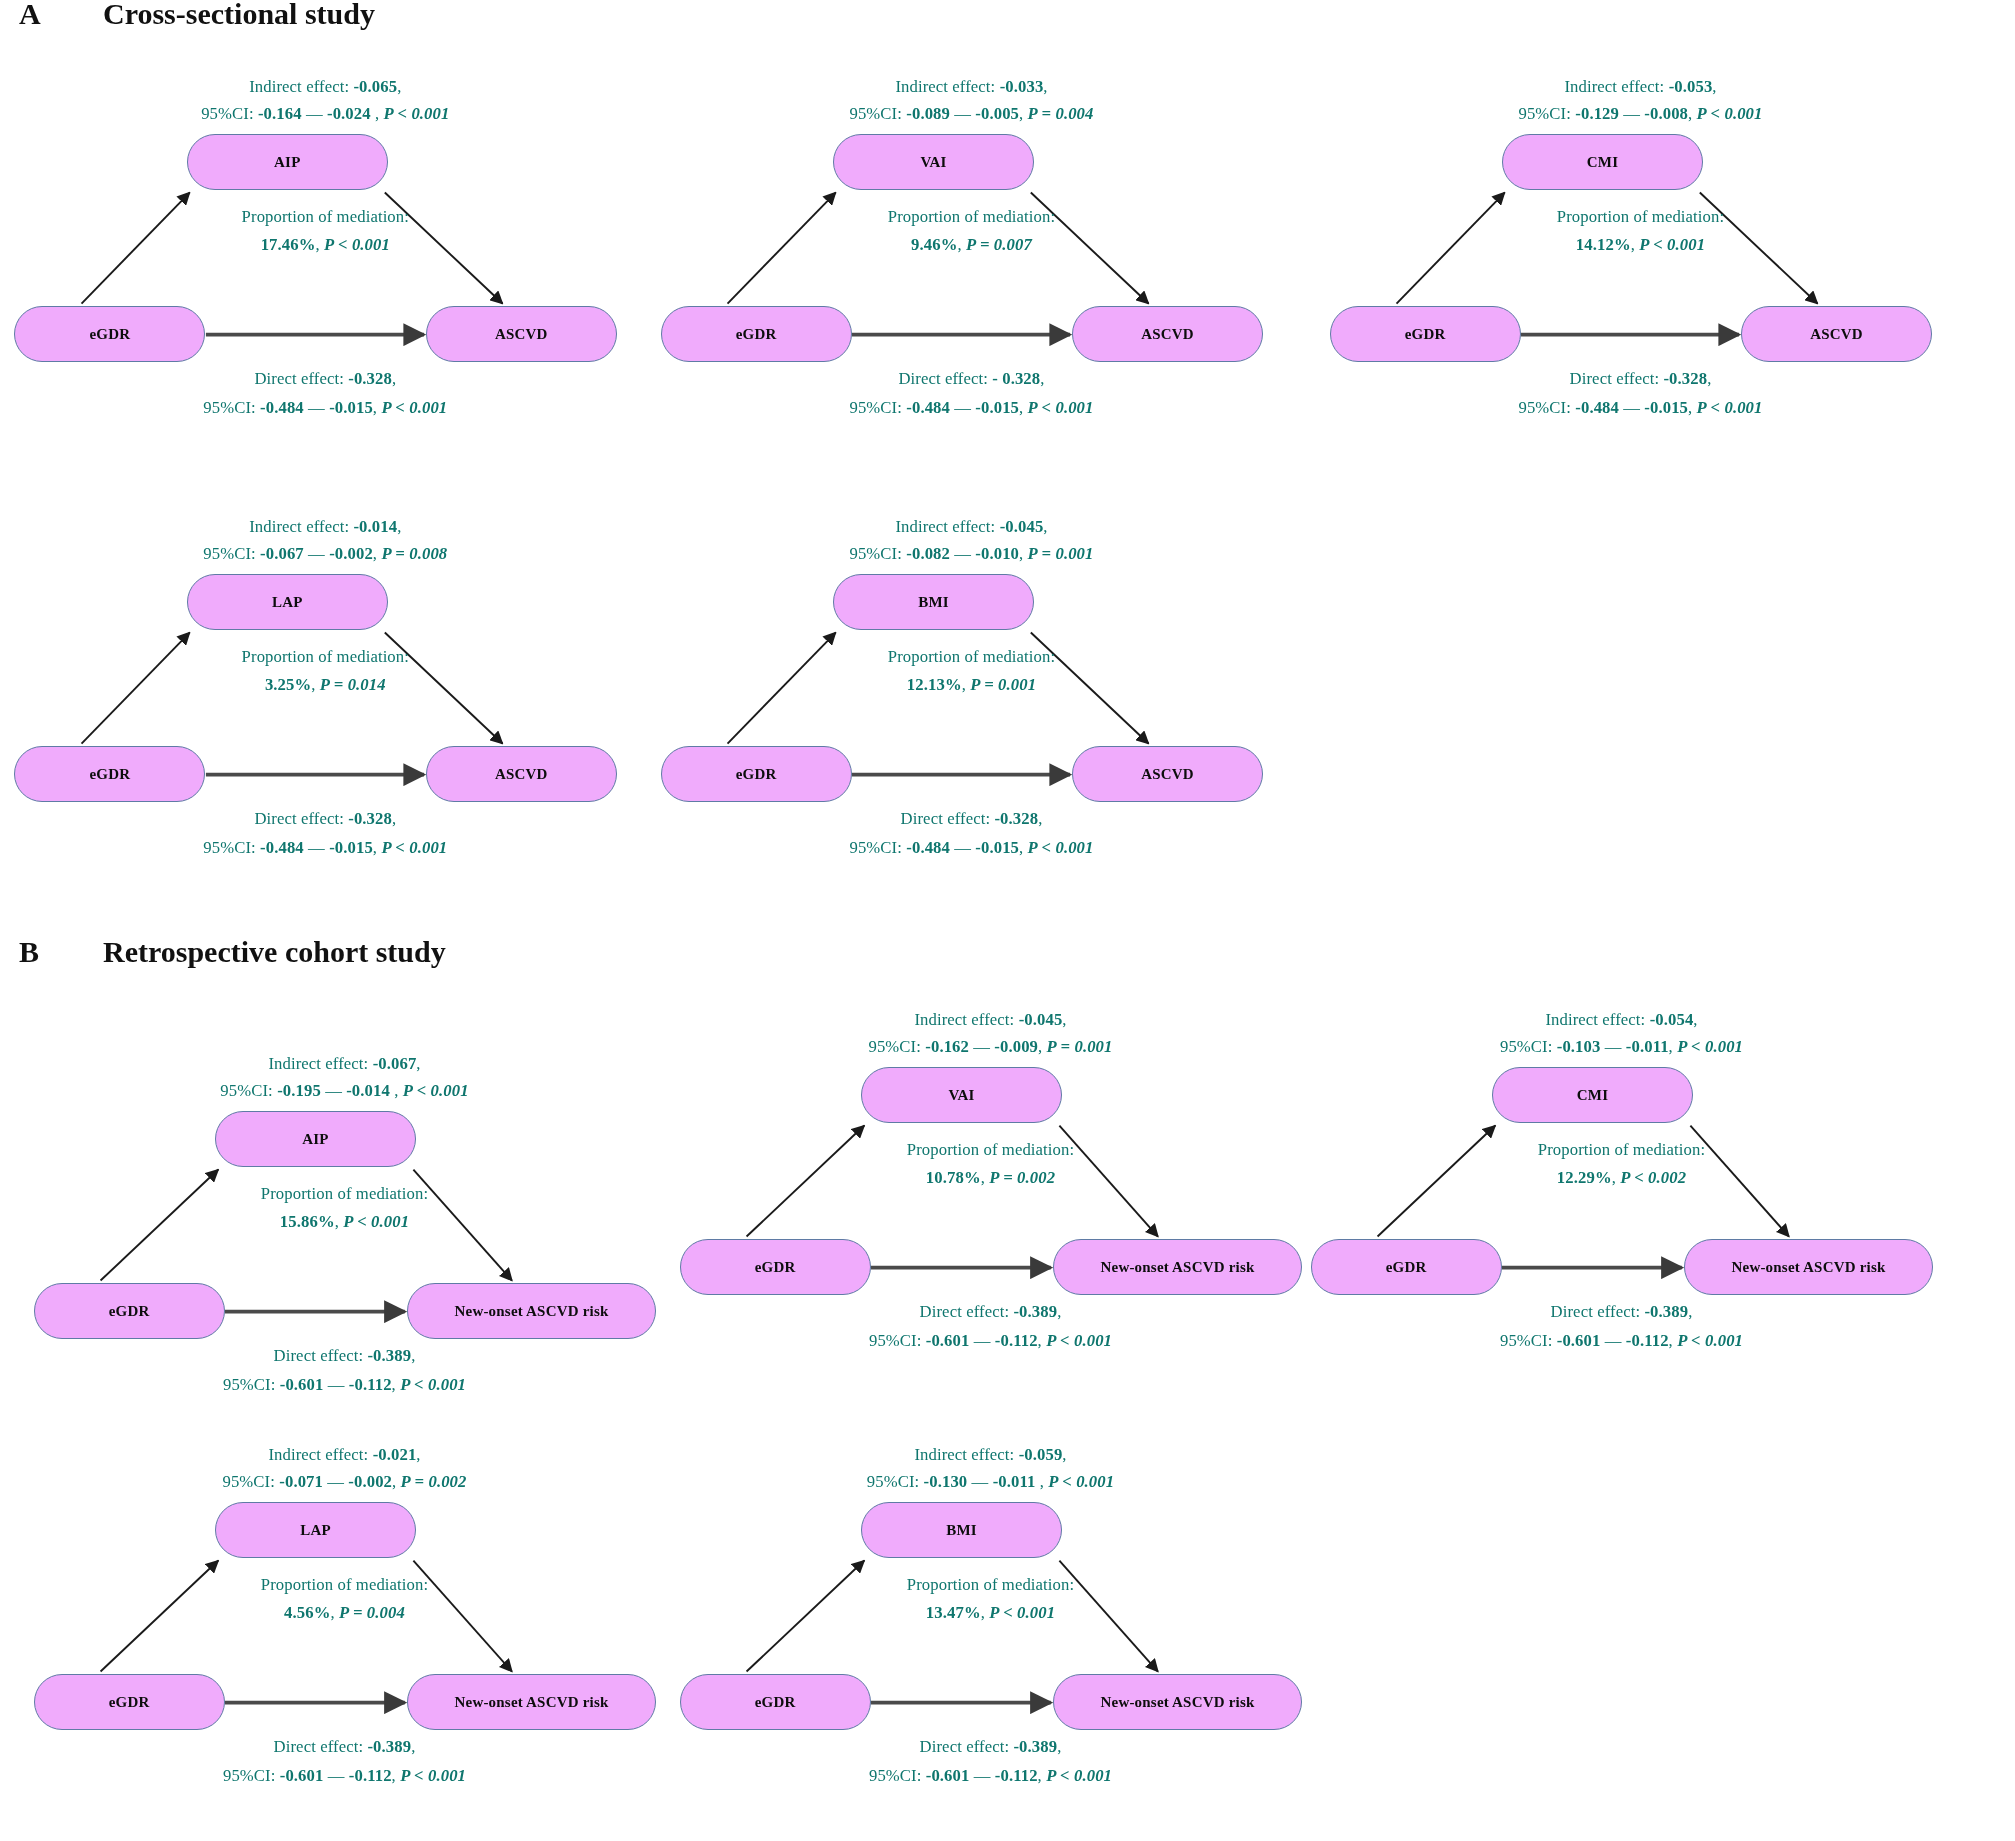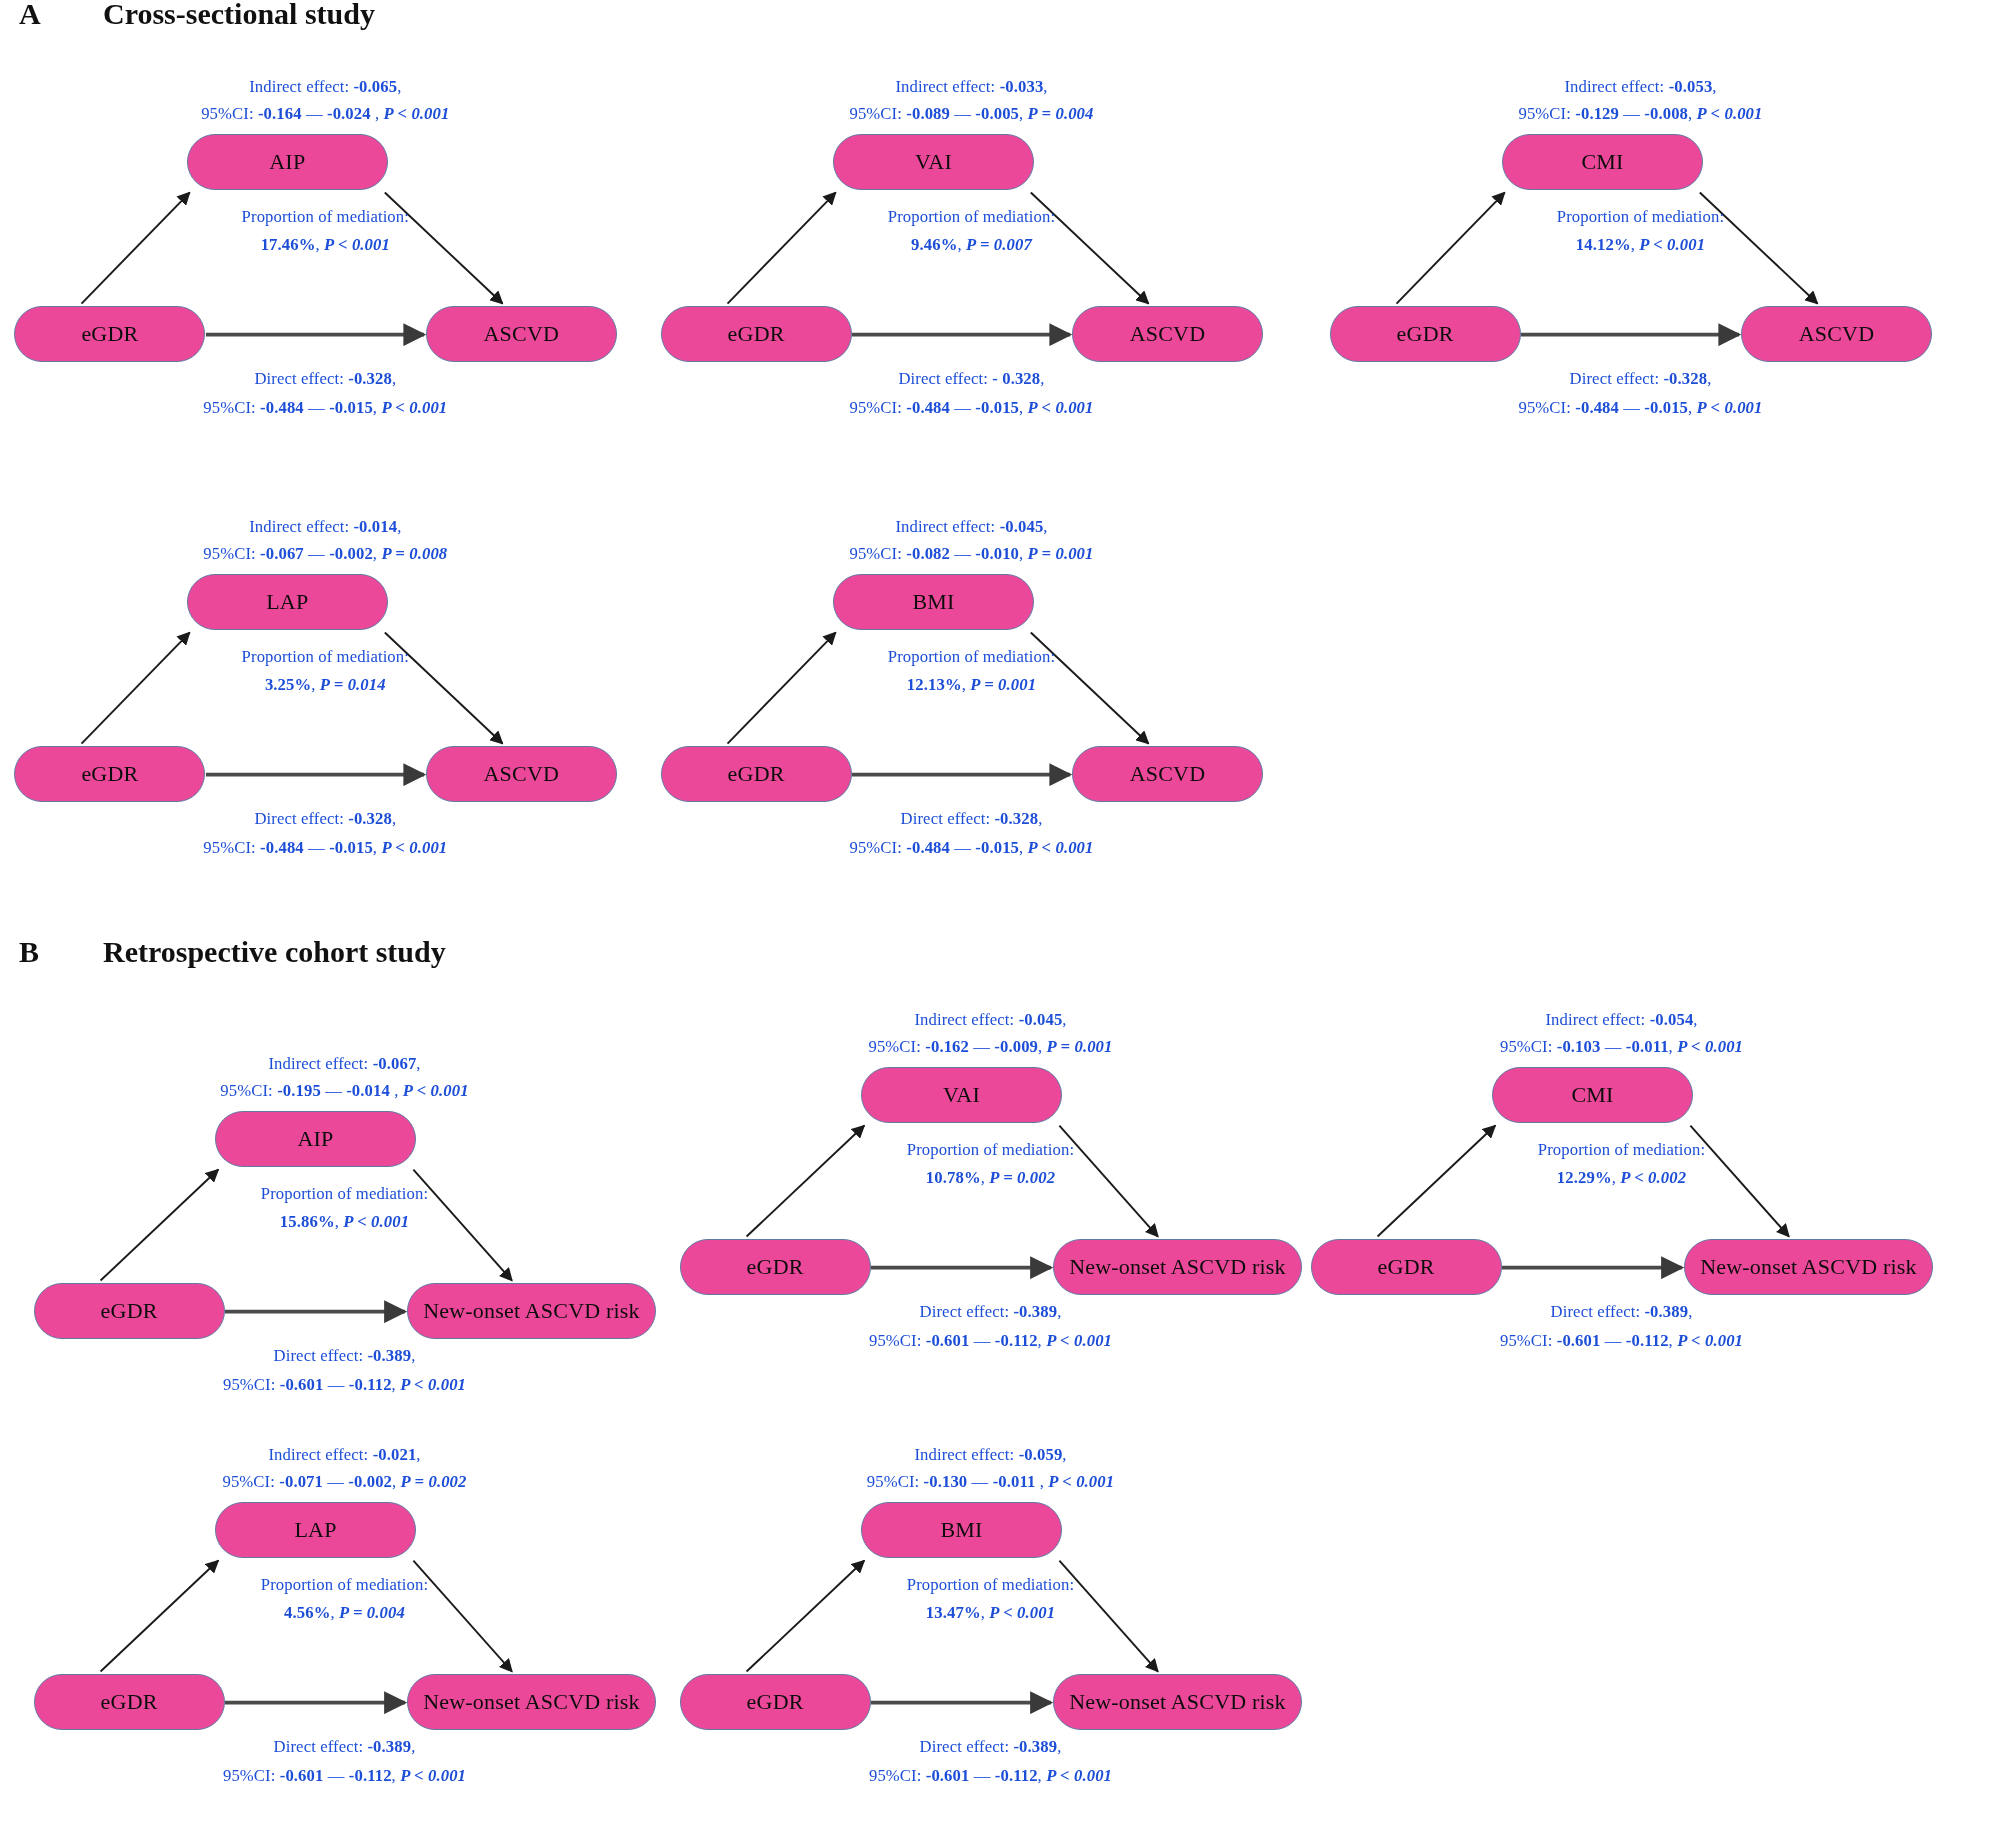--- a/index.html
+++ b/index.html
@@ -39,28 +39,28 @@
   
   .panel {
     position: absolute;
     width: 641px;
     height: 431px;
   }
 
   .node {
     position: absolute;
     box-sizing: border-box;
-    background: #ec4899;
+    background: #f0abfc;
     border: 1.4px solid #5f7ba5;
     border-radius: 28px;
     display: flex;
     align-items: center;
     justify-content: center;
-    font-size: 22px;
-    font-weight: normal;
+    font-size: 15px;
+    font-weight: bold;
     color: #0d0d0d;
     letter-spacing: 0.2px;
     box-shadow: 0 2.4px 0 -0.5px #4a6severe;
   }
   .node.mediator {
     left: 182px;
     top: 67px;
     width: 201px;
     height: 56px;
   }
@@ -79,21 +79,21 @@
   .panel.wide .node.mediator { left: 191px; }
   .panel.wide .node.target {
     left: 383px;
     width: 249px;
   }
 
   
   .lbl {
     position: absolute;
     font-size: 16.7px;
-    color: #1d4ed8;
+    color: #0f766e;
     white-space: nowrap;
     text-align: center;
     letter-spacing: 0.1px;
   }
   .lbl b { font-weight: bold; }
   .lbl i { font-style: italic; font-weight: bold; }
 
   .lbl.indirect1 { left: 0; top: 9.6px;  width: 641px; }
   .lbl.indirect2 { left: 0; top: 37px;  width: 641px; }
   .lbl.prop1     { left: 0; top: 140px; width: 641px; }

